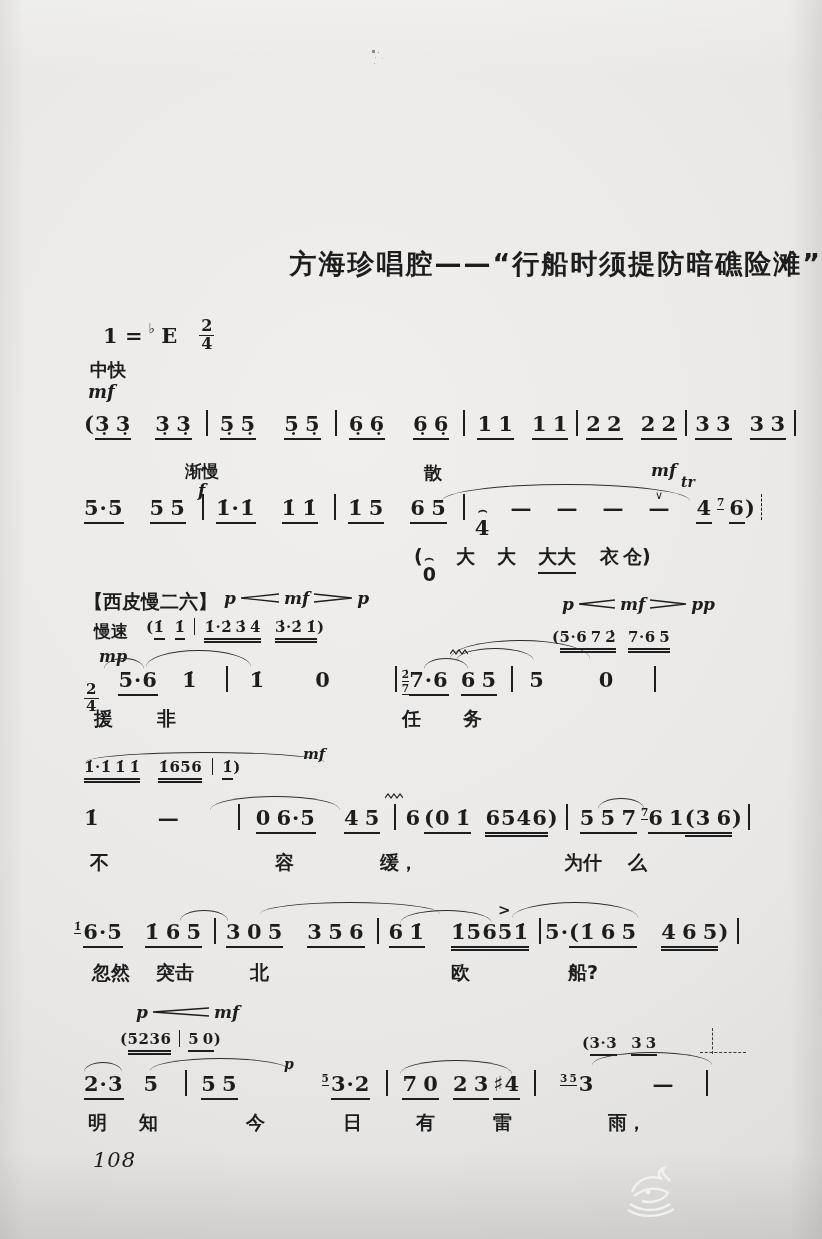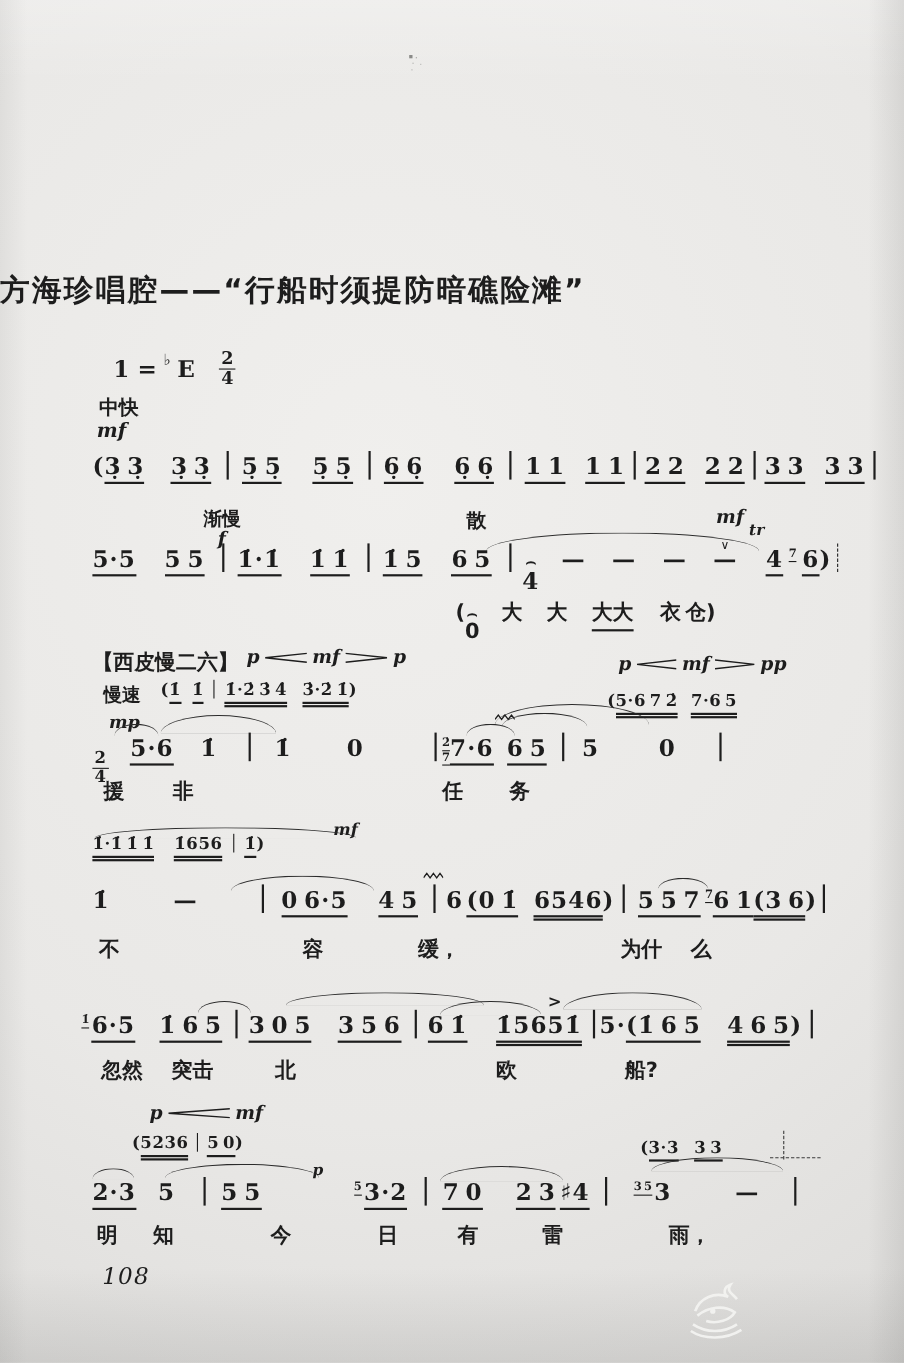--- a/index.html
+++ b/index.html
@@ -5,21 +5,21 @@
   html,body{margin:0;padding:0}
   body{
     width:822px;height:1239px;position:relative;overflow:hidden;
     background:radial-gradient(130% 95% at 42% 35%, #f0efed 0%, #e9e8e6 50%, #dddcda 82%, #cfcecc 100%);
     font-family:"DejaVu Serif","Liberation Serif",serif;color:#1d1d1d;
   }
   .edge-shade{position:absolute;inset:0;pointer-events:none;
     background:linear-gradient(to right, rgba(120,120,118,.10) 0, rgba(0,0,0,0) 3%, rgba(0,0,0,0) 96%, rgba(120,120,118,.16) 100%),
                linear-gradient(to bottom, rgba(255,255,255,.25) 0, rgba(0,0,0,0) 6%, rgba(0,0,0,0) 93%, rgba(120,120,118,.18) 100%);}
   .abs{position:absolute}
-  .title{position:absolute;left:0;top:246px;width:100%;text-align:left;
+  .title{position:absolute;left:0;top:246px;width:100%;text-align:right;
     font-size:27px;font-weight:bold;letter-spacing:2px;white-space:nowrap}
   .keyline{position:absolute;left:103px;top:318px;font-size:21px;font-weight:bold;display:flex;align-items:center;gap:6px}
   .keyline .flat{font-size:14px;vertical-align:super;position:relative;top:-7px}
   .keyline .tonic{font-size:21px}
   .time{display:inline-flex;flex-direction:column;align-items:center;font-weight:bold;font-size:15px;line-height:1.05;vertical-align:-7px;margin-right:5px}
   .time .tnum{border-bottom:1.6px solid #1d1d1d;padding:0 2px}
   .keyline .time{font-size:16px;vertical-align:0;margin-left:16px}
   .lbl{position:absolute;white-space:nowrap}
   .cn{font-family:"DejaVu Sans","Liberation Sans",sans-serif;font-weight:bold}
   .ital{font-style:italic;font-weight:bold;font-family:"DejaVu Serif","Liberation Serif",serif}
@@ -143,21 +143,21 @@
     </span><span class="tok u1">6 1</span><span class="tok u2">(3 6</span><span class="tok">)</span><span class="bar" style="margin-left: 5px;"></span></div>
 <div class="lyline" style="left:90px;top:850px"><span class="tok">不</span><span class="tok" style="margin-left: 166px;">容</span><span class="tok" style="margin-left: 86px;">缓，</span><span class="tok" style="margin-left: 146px;">为什</span><span class="tok" style="margin-left: 26px;">么</span></div>
 <div class="mline" style="left:74px;top:918px"><span class="grace">
       <span>1̇</span>
     </span><span class="tok u1" style="margin-left: 2px;">6·5</span><span class="tok u1" style="margin-left: 22px;">1̇ 6 5</span><span class="bar" style="margin-left: 12px;"></span><span class="tok u1" style="margin-left: 10px;">3 0 5</span><span class="tok u1" style="margin-left: 24px;">3 5 6</span><span class="bar" style="margin-left: 12px;"></span><span class="tok u1" style="margin-left: 10px;">6 1̇</span><span class="tok u2" style="margin-left: 26px;">1̇5651̇</span><span class="bar" style="margin-left: 10px;"></span><span class="tok" style="margin-left: 4px;">5·</span><span class="tok u1">(1̇ 6 5</span><span class="tok u2" style="margin-left: 24px;">4 6 5</span><span class="tok">)</span><span class="bar" style="margin-left: 8px;"></span></div>
 <div class="lyline" style="left:92px;top:960px"><span class="tok">忽然</span><span class="tok" style="margin-left: 26px;">突击</span><span class="tok" style="margin-left: 56px;">北</span><span class="tok" style="margin-left: 182px;">欧</span><span class="tok" style="margin-left: 98px;">船?</span></div>
 <div class="mline sm" style="left:120px;top:1030px"><span class="tok">(</span><span class="tok u2">5236</span><span class="bar" style="margin-left: 8px;"></span><span class="tok u1" style="margin-left: 8px;">5 0</span><span class="tok">)</span></div>
 <div class="mline sm" style="left:582px;top:1034px"><span class="tok">(</span><span class="tok u1">3·3</span><span class="tok u1" style="margin-left: 14px;">3 3</span></div>
 <div class="mline" style="left:84px;top:1070px"><span class="tok u1">2·3</span><span class="tok" style="margin-left: 20px;">5</span><span class="bar" style="margin-left: 26px;"></span><span class="tok u1" style="margin-left: 14px;">5 5</span><span class="grace" style="margin-left: 84px;">
       <span>5</span>
-    </span><span class="tok u1" style="margin-left: 2px;">3·2</span><span class="bar" style="margin-left: 16px;"></span><span class="tok u1" style="margin-left: 14px;">7 0</span><span class="tok u1" style="margin-left: 30px;">2 3</span><span class="tok u1" style="margin-left: 4px;">♯4</span><span class="bar" style="margin-left: 14px;"></span><span class="grace" style="margin-left: 24px;">
+    </span><span class="tok u1" style="margin-left: 2px;">3·2</span><span class="bar" style="margin-left: 16px;"></span><span class="tok u1" style="margin-left: 14px;">7 0</span><span class="tok u1" style="margin-left: 14px;">2 3</span><span class="tok u1" style="margin-left: 4px;">♯4</span><span class="bar" style="margin-left: 14px;"></span><span class="grace" style="margin-left: 24px;">
       <span>3 5</span>
     </span><span class="tok" style="margin-left: 2px;">3</span><span class="tok" style="margin-left: 58px;">—</span><span class="bar" style="margin-left: 32px;"></span></div>
 <div class="lyline" style="left:88px;top:1110px"><span class="tok">明</span><span class="tok" style="margin-left: 32px;">知</span><span class="tok" style="margin-left: 88px;">今</span><span class="tok" style="margin-left: 78px;">日</span><span class="tok" style="margin-left: 54px;">有</span><span class="tok" style="margin-left: 58px;">雷</span><span class="tok" style="margin-left: 96px;">雨，</span></div>
 
 <div class="arc" style="left:442px;top:484px;width:248px;height:16px"></div>
 <div class="arc" style="left:104px;top:658px;width:40px;height:10px"></div>
 <div class="arc" style="left:146px;top:650px;width:105px;height:16px"></div>
 <div class="arc" style="left:424px;top:658px;width:44px;height:10px"></div>
 <div class="arc" style="left:456px;top:648px;width:78px;height:12px"></div>
 <div class="arc" style="left:450px;top:640px;width:140px;height:18px"></div>

